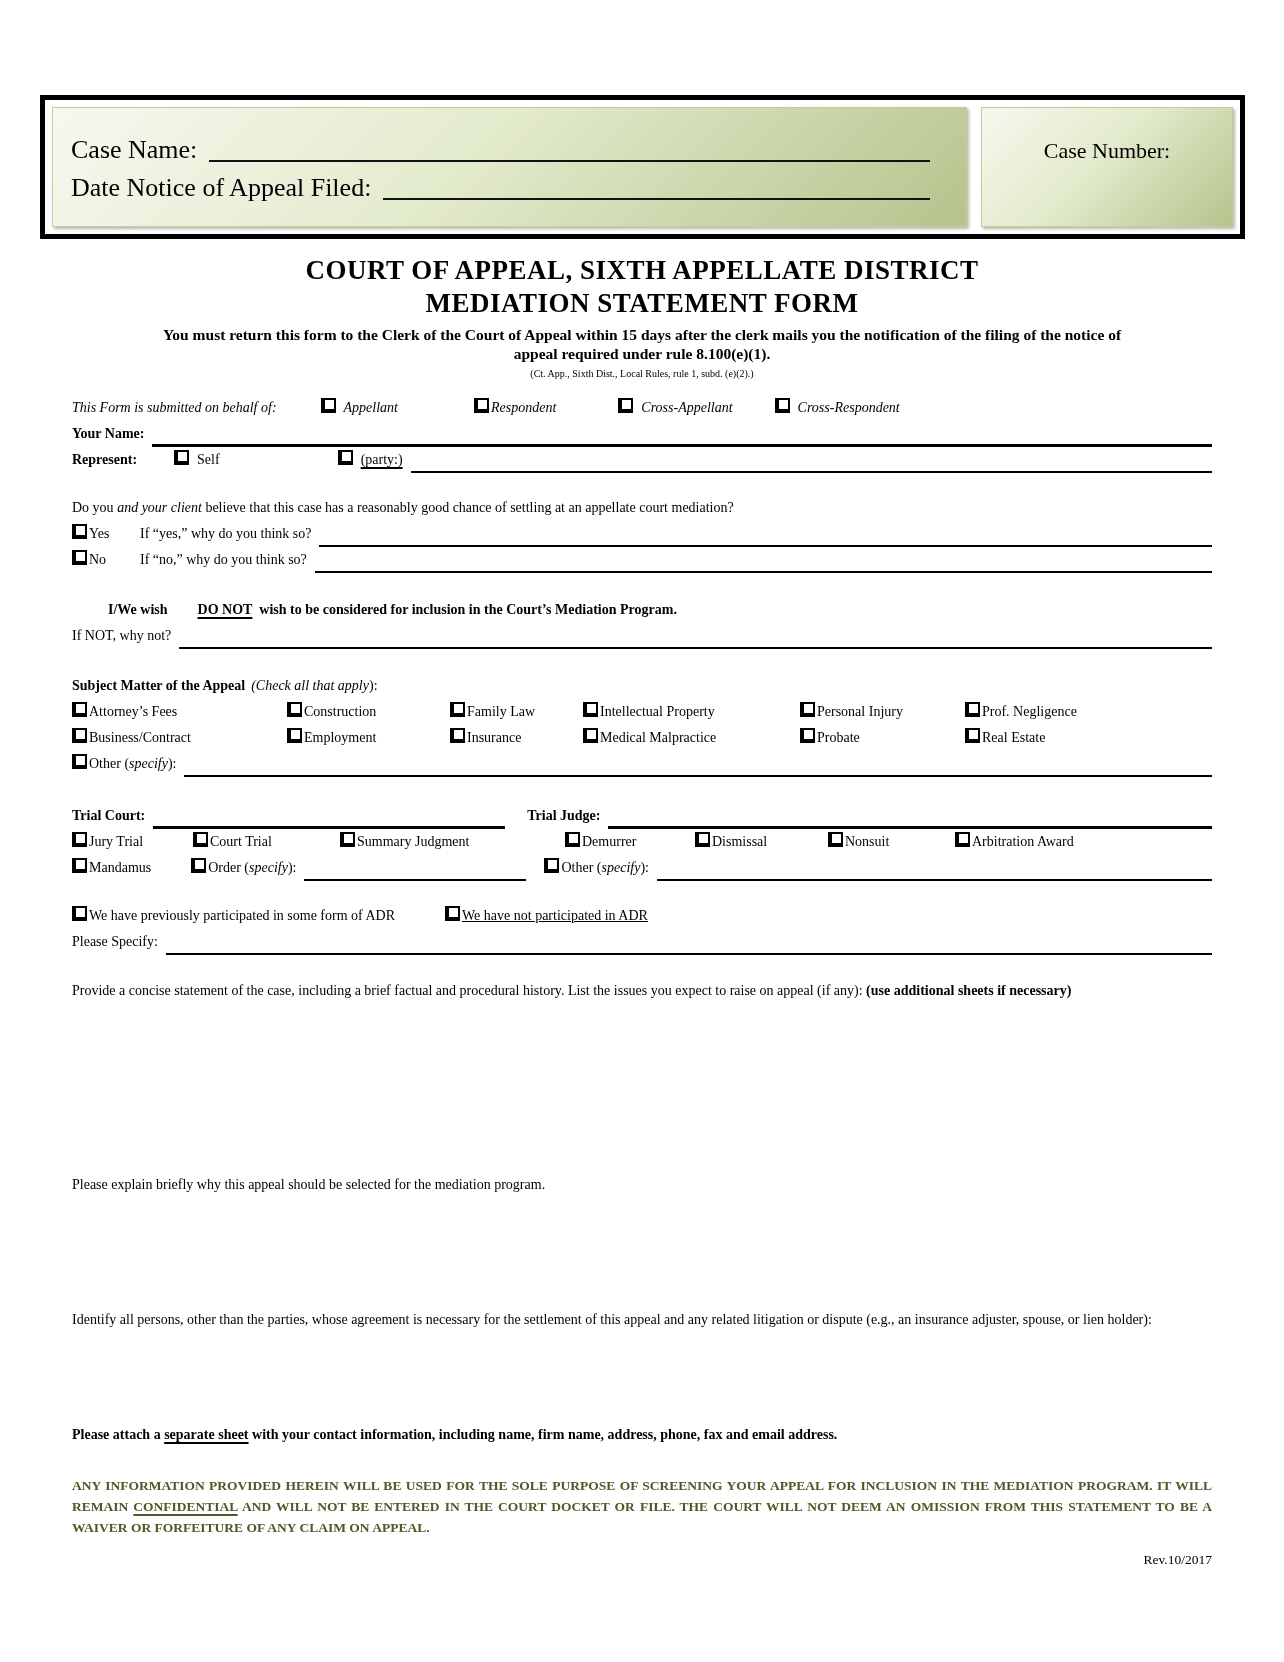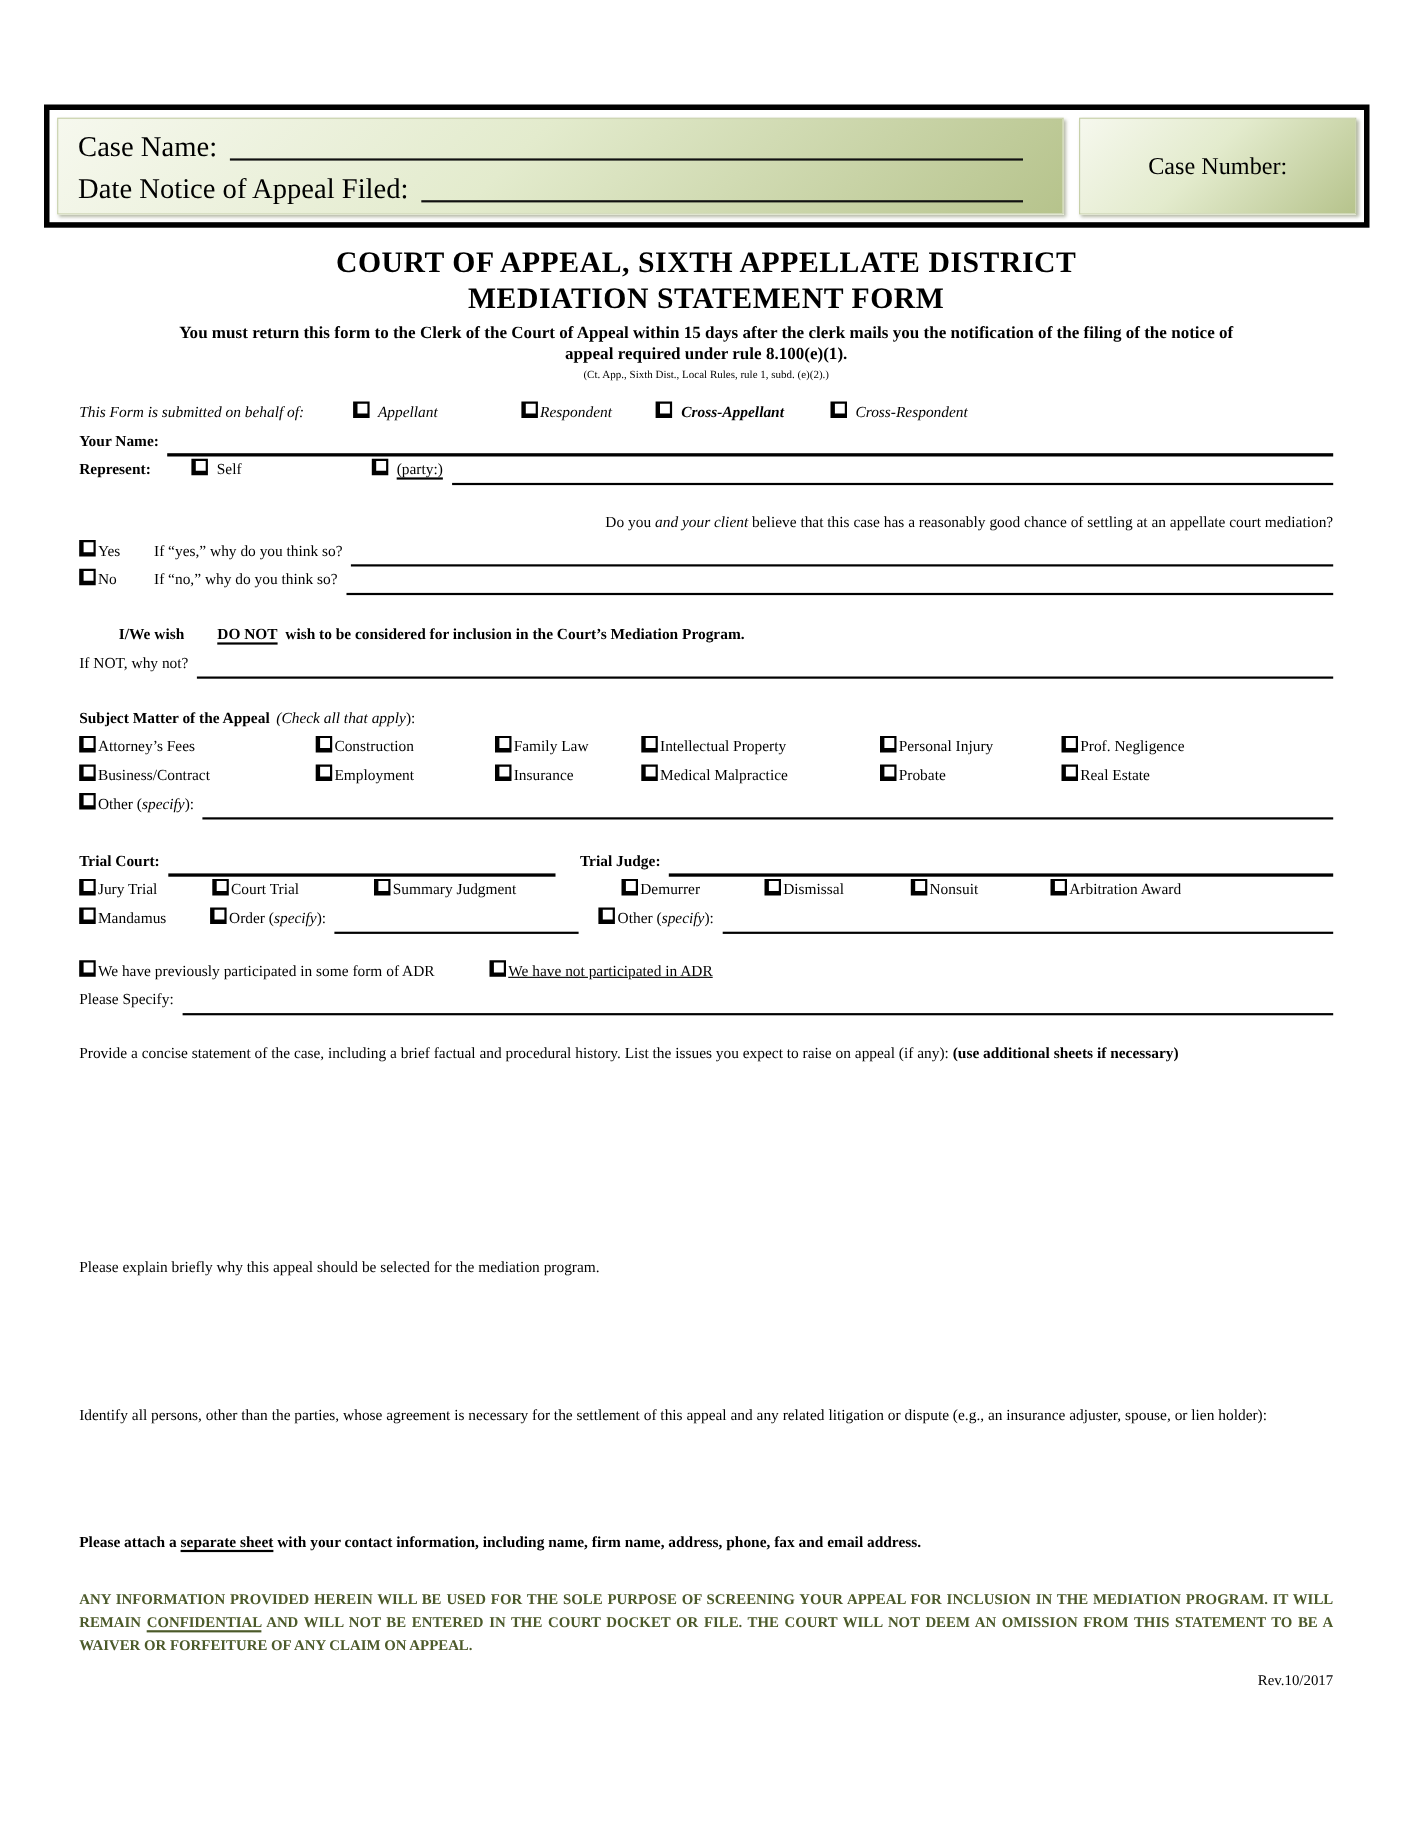--- a/index.html
+++ b/index.html
@@ -3,21 +3,21 @@
 <meta charset="utf-8">
 <style>
   html,body{margin:0;padding:0;background:#fff;}
   .page{
     width:1284px;height:1662px;background:#fff;overflow:hidden;
     font-family:"Liberation Serif", serif;color:#000;position:relative;
   }
   
   .hdr-outer{
     margin:95px 39px 0 40px;border:5px solid #000;background:#fff;padding:7px;
-    display:flex;gap:14px;box-sizing:border-box;height:112px;
+    display:flex;gap:14px;box-sizing:border-box;height:144px;
   }
   .hdr-green{
     background:linear-gradient(135deg,#f6f8ee 0%,#e3ebcd 45%,#b6c38c 100%);
     border:1px solid #c3cda3;box-shadow:2px 2px 3px rgba(90,100,60,.45);
     box-sizing:border-box;
   }
   .hdr-left{flex:1;padding:8px 30px 4px 18px;display:flex;flex-direction:column;justify-content:center;}
   .hdr-line{display:flex;align-items:flex-end;font-size:26px;line-height:38px;white-space:nowrap;}
   .hfill{flex:1;border-bottom:2px solid #111;margin:0 6px 7px 12px;}
   .hdr-right{width:252px;text-align:center;font-size:22px;padding-top:30px;}
@@ -77,21 +77,21 @@
   <div class="content">
 
     <div class="line" style="margin-top:13px;">
       <span class="i">This Form is submitted on behalf of:</span>
       <span class="cbitem i" style="margin-left:44px;">
         <span class="cb cb-sp"></span><span>Appellant</span>
       </span>
       <span class="cbitem i" style="margin-left:40px;padding-left:36px;">
         <span class="cb"></span><span>Respondent</span>
       </span>
-      <span class="cbitem i" style="margin-left:40px;font-weight:bold;">
+      <span class="cbitem i" style="margin-left:62px;">
         <span class="cb cb-sp"></span><span>Cross-Appellant</span>
       </span>
       <span class="cbitem i" style="margin-left:42px;">
         <span class="cb cb-sp"></span><span>Cross-Respondent</span>
       </span>
     </div>
 
     <div class="line">
       <span class="b">Your Name:</span>
       <span class="fill fill3"></span>
@@ -101,21 +101,21 @@
       <span class="b">Represent:</span>
       <span class="cbitem" style="margin-left:37px;">
         <span class="cb cb-sp"></span><span>Self</span>
       </span>
       <span class="cbitem" style="margin-left:118px;">
         <span class="cb cb-sp"></span><span class="undl">(party:)</span>
       </span>
       <span class="fill"></span>
     </div>
 
-    <div class="line" style="margin-top:22px;justify-content:flex-end;">
+    <div class="line" style="margin-top:22px;">
       <span><span>Do you </span><span class="i">and your client</span><span> believe that this case has a reasonably good chance of settling at an appellate court mediation?</span></span>
     </div>
     <div class="line">
       <span class="cbitem" style="width:68px;">
         <span class="cb"></span><span>Yes</span>
       </span>
       <span>If “yes,” why do you think so?</span>
       <span class="fill"></span>
     </div>
     <div class="line">

